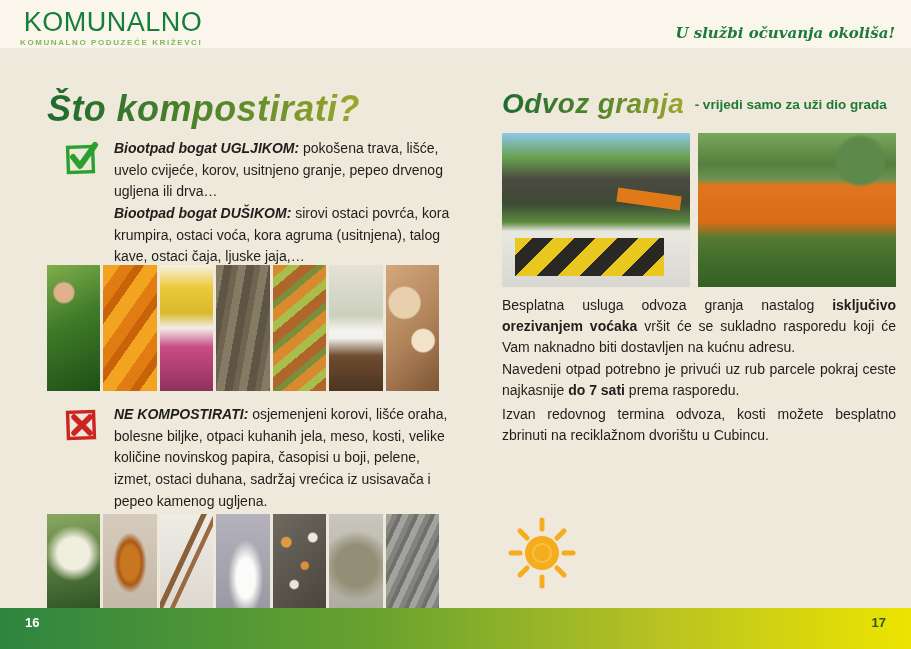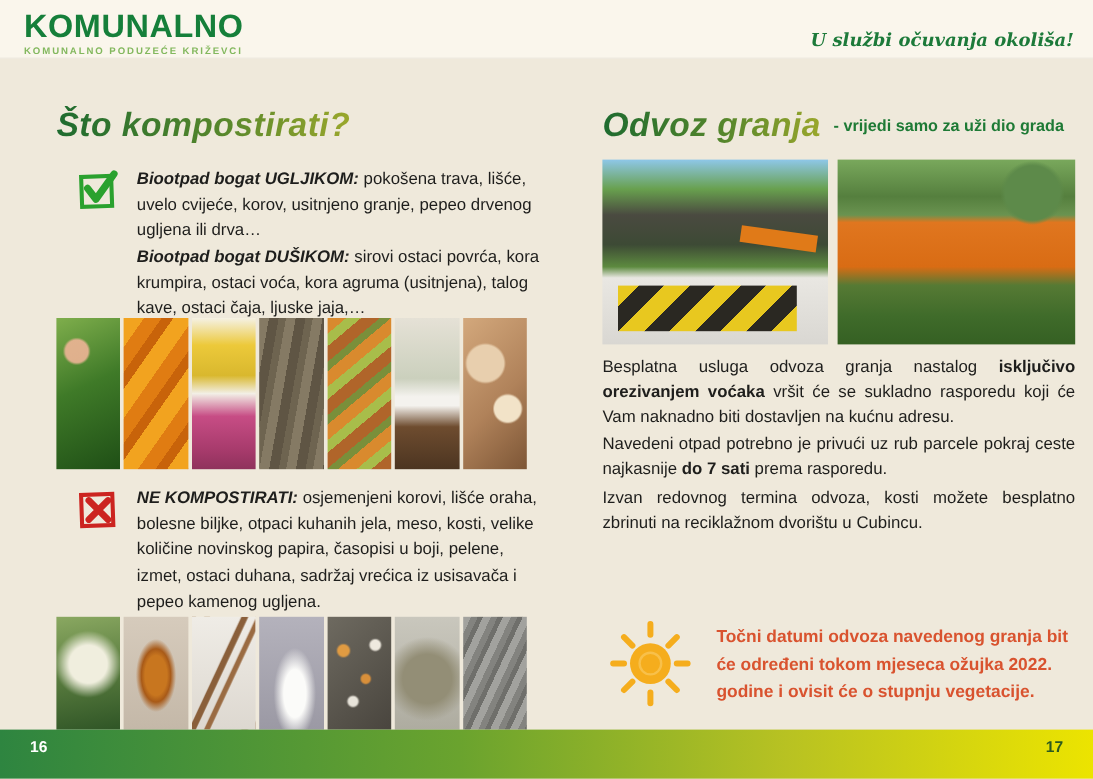--- a/index.html
+++ b/index.html
@@ -8,33 +8,33 @@
     position:relative;
     font-family:"Liberation Sans", sans-serif;
     background:#efe9db;
     color:#1e1e1c;
     overflow:hidden;
   }
   
   .top-band { position:absolute; left:0; top:0; width:911px; height:49px;
     background:#faf6ec; border-bottom:1px solid rgba(0,0,0,.05); }
   .logo { position:absolute; left:20px; top:9px; line-height:1; }
-  .logo-title { font-size:27px; font-weight:bold; letter-spacing:.5px; color:#157f3a; }
+  .logo-title { font-size:27px; font-weight:normal; letter-spacing:.5px; color:#157f3a;text-align:right; }
   .logo-sub { margin-top:3px; font-size:8px; letter-spacing:1.6px; color:#83b85e; font-weight:bold; }
   .slogan { position:absolute; right:16px; top:24px; font-family:"DejaVu Serif", serif;
     font-style:italic; font-weight:bold; font-size:15px; color:#1d7a3a; }
   
   .grad-heading {
     font-style:italic; font-weight:bold; letter-spacing:.4px;
     background:linear-gradient(90deg,#1e6b2f 0%, #55862c 55%, #9aa72c 100%);
     -webkit-background-clip:text; background-clip:text;
     color:transparent; -webkit-text-fill-color:transparent;
     display:inline-block;
   }
-  .lp-heading { position:absolute; left:47px; top:88px; font-size:28px;text-decoration:underline; }
+  .lp-heading { position:absolute; left:47px; top:88px; font-size:36px;text-decoration:underline; }
   .rp-heading-row { position:absolute; left:502px; top:88px; white-space:nowrap; }
   .rp-heading { font-size:28px; }
   .rp-heading-suffix { font-size:13.5px; font-weight:bold; color:#1e7a35; margin-left:6px; vertical-align:4px; }
   
   .rule-block { position:absolute; left:64px; width:390px; display:flex; gap:12px; }
   .yes-block { top:138px; }
   .no-block  { top:404px; }
   .rule-icon { flex:0 0 38px; padding-top:2px; }
   .rule-text { flex:1; font-size:14px; line-height:1.55; }
   .rule-text p { margin:0; }
@@ -173,19 +173,18 @@
         <line x1="37" y1="63" x2="37" y2="72"></line>
         <line x1="6" y1="39" x2="15" y2="39"></line>
         <line x1="59" y1="39" x2="68" y2="39"></line>
         <line x1="15" y1="17" x2="22" y2="24"></line>
         <line x1="52" y1="54" x2="59" y2="61"></line>
         <line x1="52" y1="24" x2="59" y2="17"></line>
         <line x1="15" y1="61" x2="22" y2="54"></line>
       </g>
     </svg>
   </div>
-  <div class="sun-note">Točni datumi odvoza navedenog granja bit će određeni tokom mjeseca ožujka 2022. godine i ovisit će o stupnju vegetacije.</div>
 </div>
 
 <div class="footer-bar">
   <span class="pg-left">16</span>
   <span class="pg-right">17</span>
 </div>
 
 </body></html>

